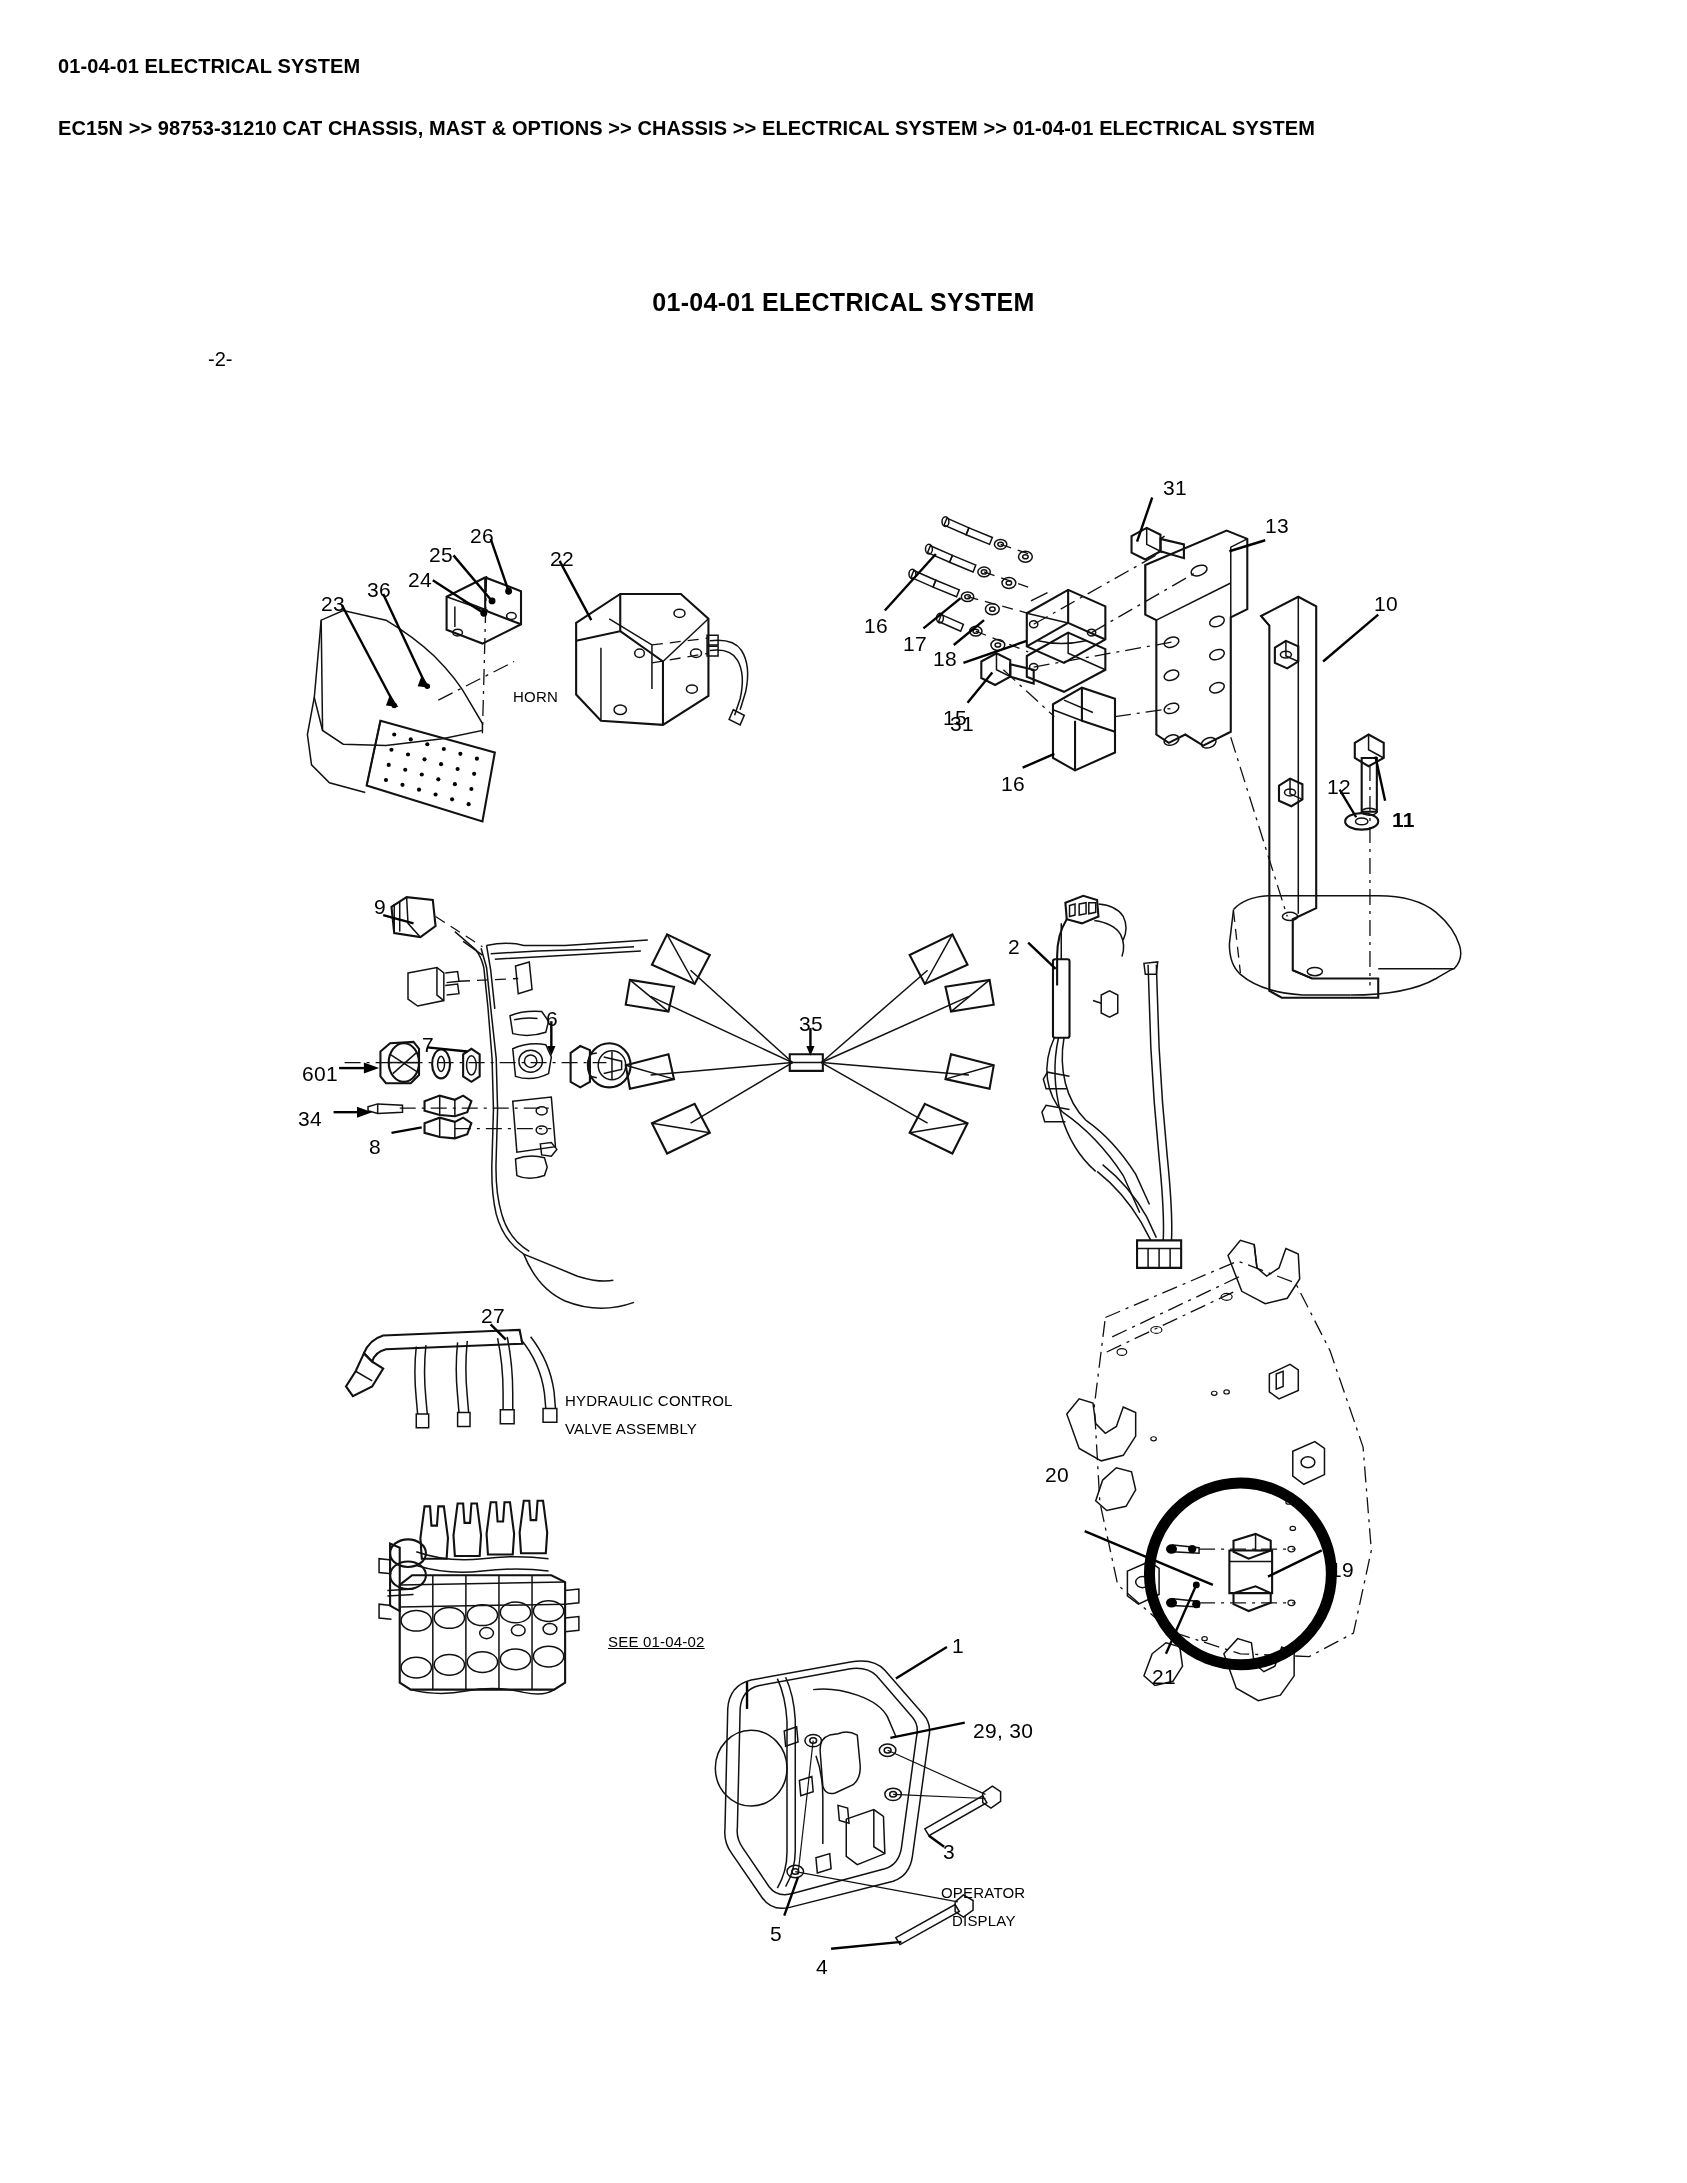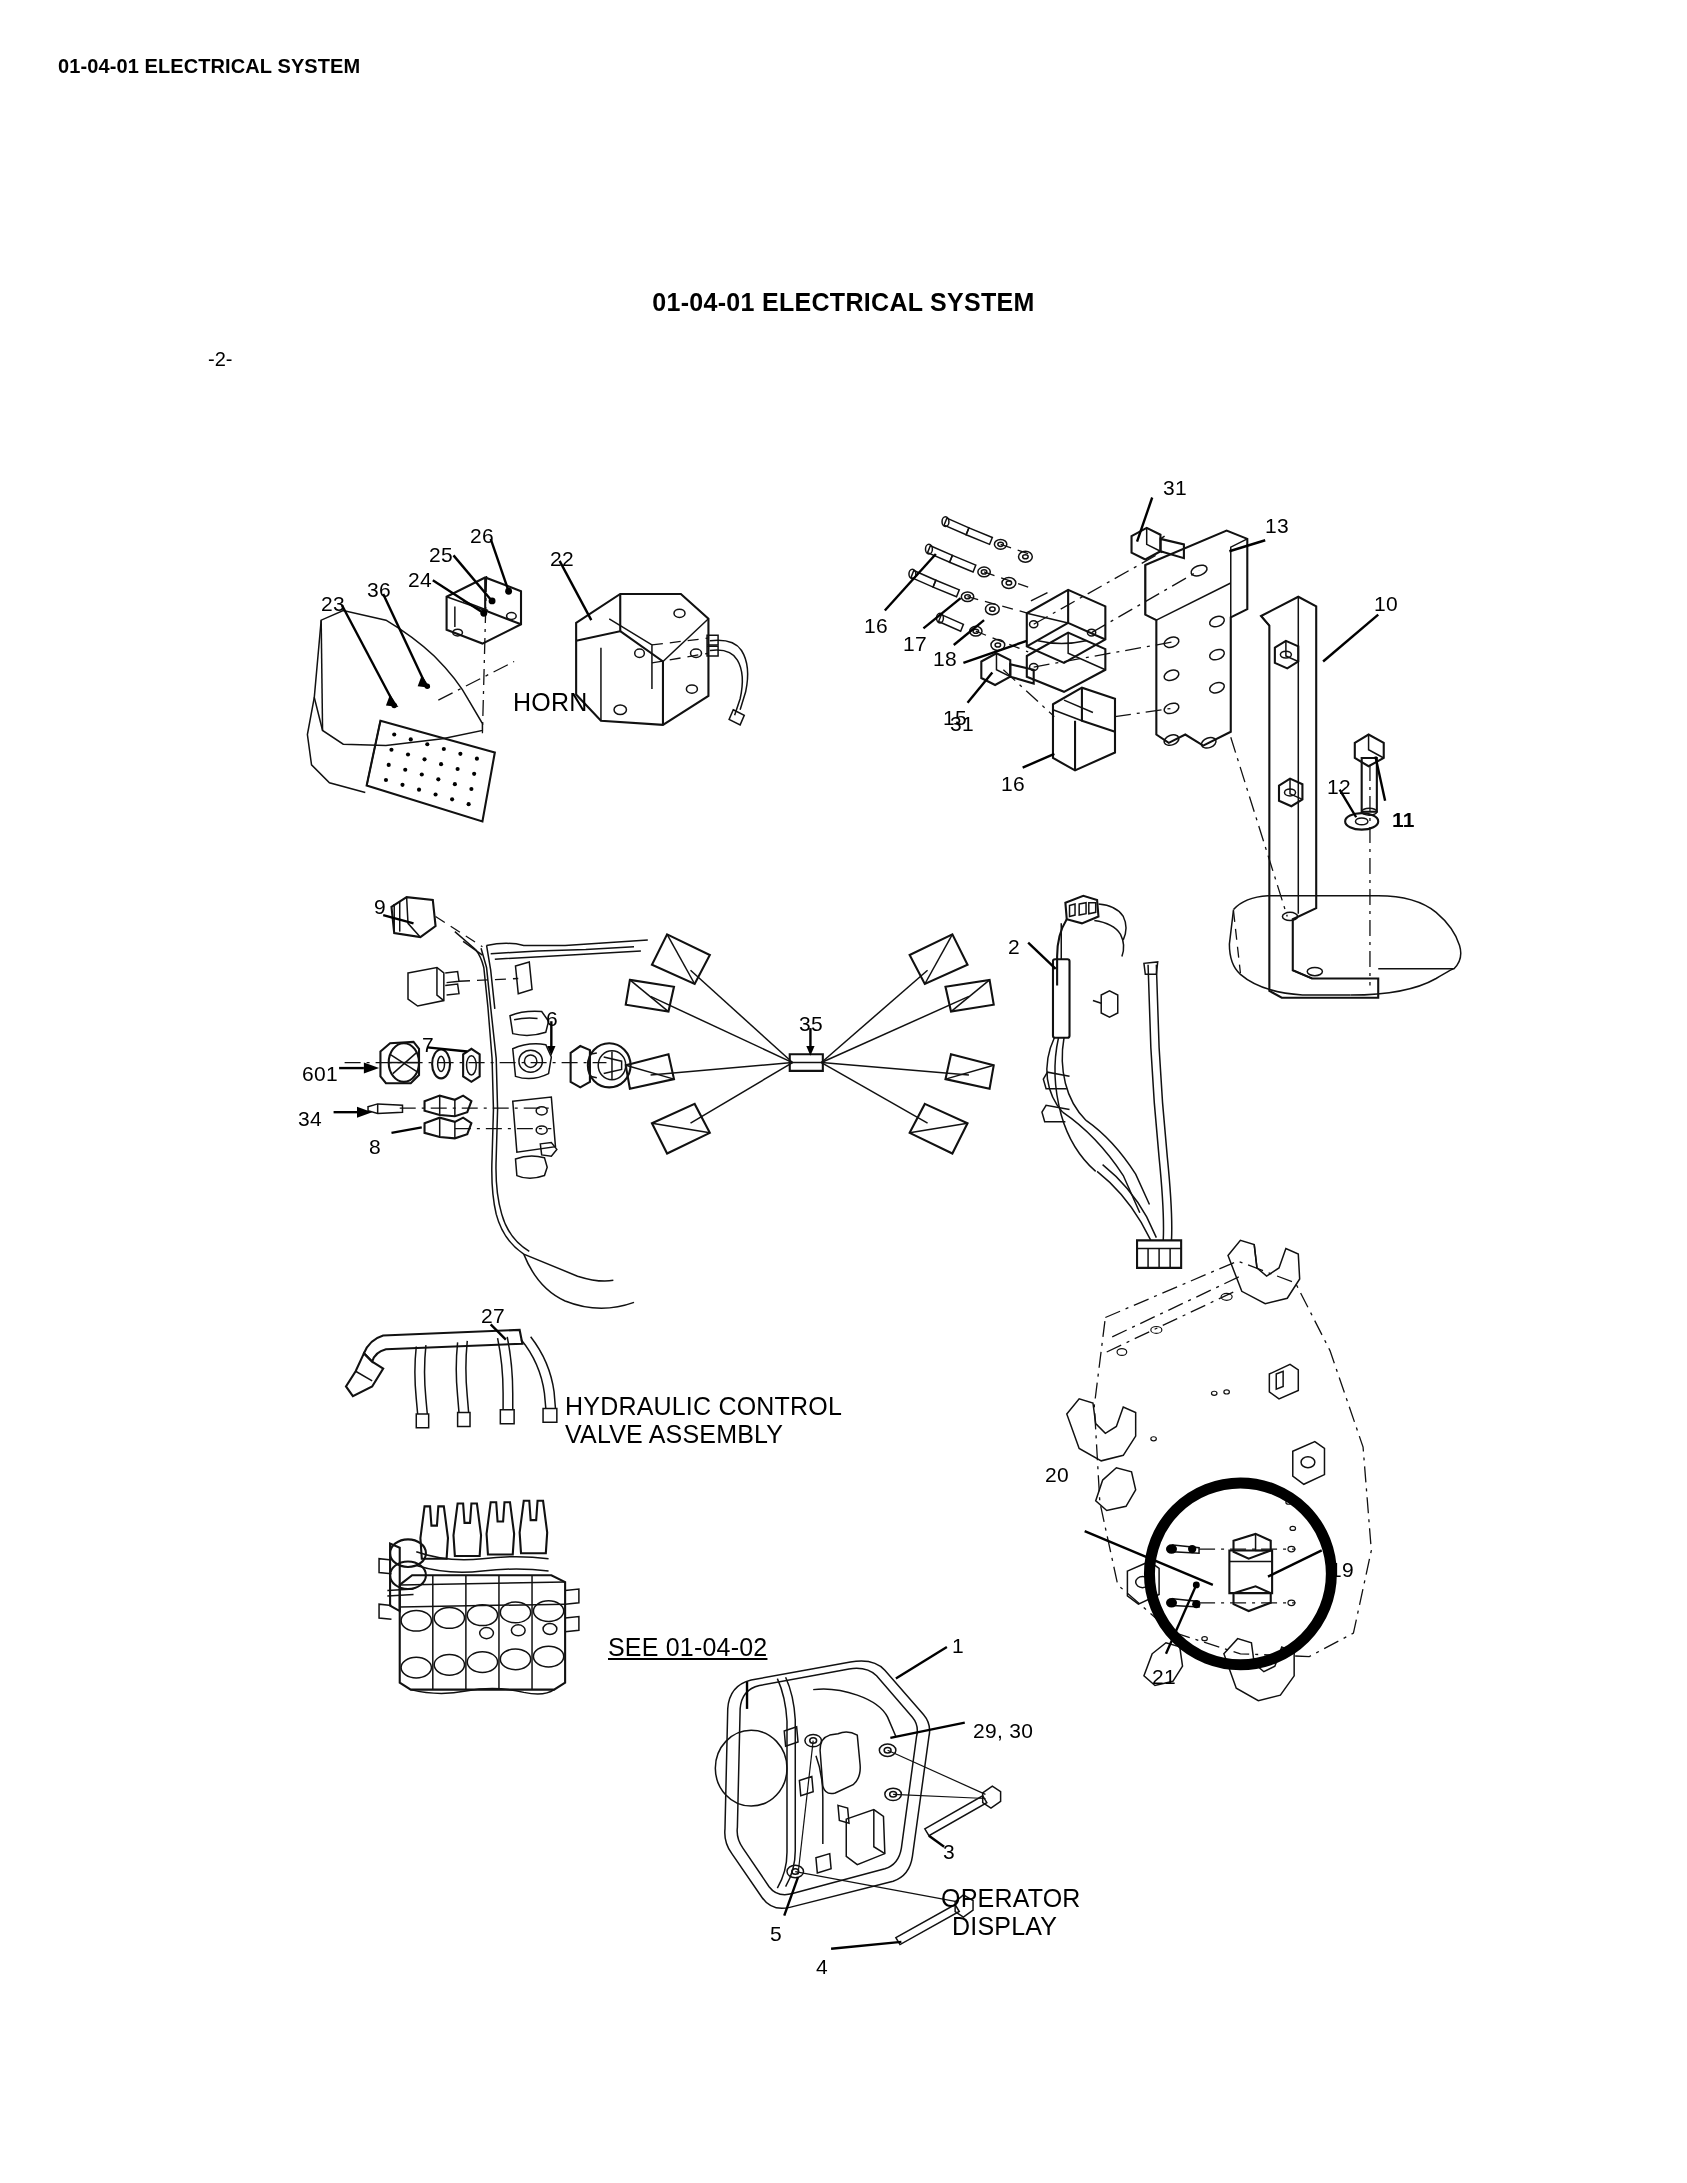--- a/index.html
+++ b/index.html
@@ -38,21 +38,21 @@
   .cal {
     position: absolute;
     font-size: 21px;
     font-family: "Liberation Sans", sans-serif;
     line-height: 1;
     white-space: nowrap;
     letter-spacing: 0.3px;
   }
   .cap {
     position: absolute;
-    font-size: 25px;
+    font-size: 15px;
     line-height: 1.18;
     white-space: pre;
     letter-spacing: 0.2px;
   }
   .cap.underline { text-decoration: underline; }
 
   
   svg.draw { position: absolute; left: 0; top: 0; width: 1687px; height: 2183px; }
   svg.draw * { vector-effect: non-scaling-stroke; }
   .ln { stroke: #111; stroke-width: 2.1; fill: none; }
@@ -64,20 +64,21 @@
   .blk { fill: #000; }
   .thickring { stroke:#000; stroke-width: 11; fill:none; }
 </style>
 </head>
 <body>
 
 <div id="page">
 
   <div class="hdr-title">01-04-01 ELECTRICAL SYSTEM</div>
 
+  <div class="hdr-breadcrumb">EC15N &gt;&gt; 98753-31210 CAT CHASSIS, MAST &amp; OPTIONS &gt;&gt; CHASSIS &gt;&gt; ELECTRICAL SYSTEM &gt;&gt; 01-04-01 ELECTRICAL SYSTEM</div>
 
   <div class="fig-title">01-04-01 ELECTRICAL SYSTEM</div>
 
   <div class="page-num">-2-</div>
 
   <svg class="draw" viewBox="0 0 2448 3168">
 
     <g>
 
       <path class="ln-t" d="M456 1012 L466 900 L498 886 L560 900 Q600 924 630 952 Q664 986 680 1016

